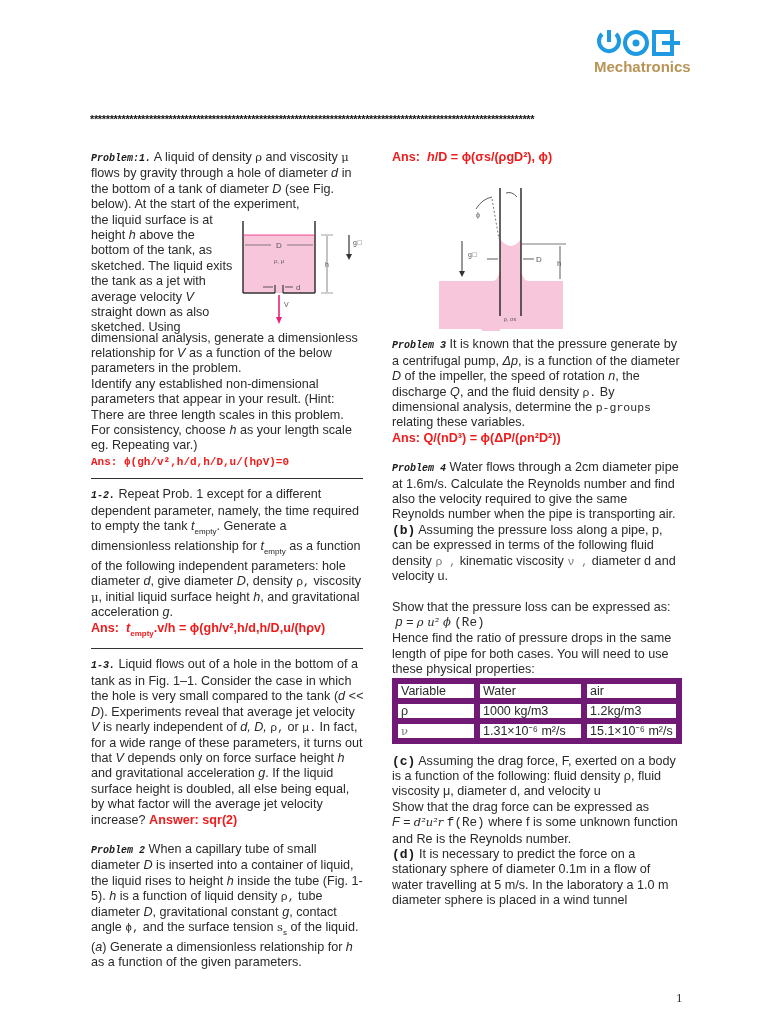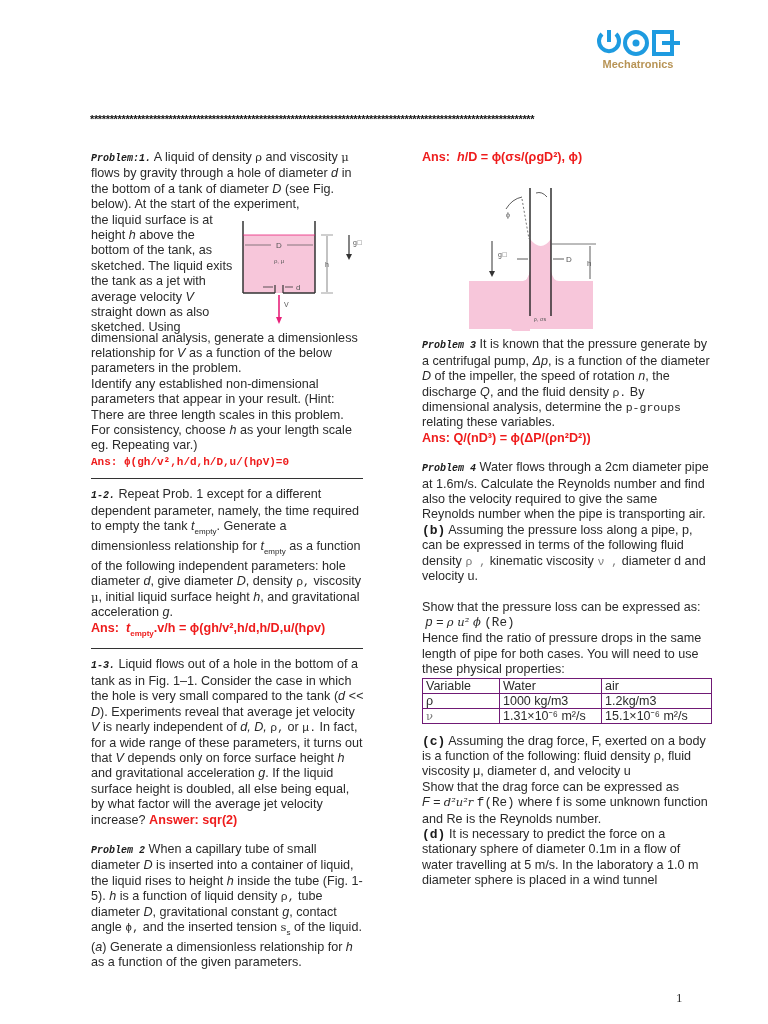--- a/index.html
+++ b/index.html
@@ -7,45 +7,45 @@
          font-family: "Liberation Sans", sans-serif; color: #222; }
   .page { position: absolute; left: 0; top: 0; width: 768px; height: 1024px; }
 
   .header { position: absolute; left: 90px; top: 44px; width: 600px; font-size: 14.5px; line-height: 17px; color: #1a1a1a; }
   .header .line { white-space: nowrap; }
   .header .course-row { font-weight: bold; font-size: 15px; position: relative; height: 18px; }
   .header .course-row .tut { position: absolute; left: 272px; top: 0; }
   .stars { position: absolute; left: 90px; top: 113px; width: 600px; font-size: 11px; font-weight: bold; letter-spacing: -0.35px; overflow: hidden; white-space: nowrap; color: #111; }
 
   .logo { position: absolute; left: 594px; top: 27px; width: 88px; height: 48px; }
-  .logo .label { position: absolute; left: 0; top: 31px; width: 88px; text-align: center; font-size: 11px; font-weight: bold; color: #b89456; }
+  .logo .label { position: absolute; left: 0; top: 31px; width: 88px; text-align: center; font-size: 15px; font-weight: bold; color: #b89456; }
 
   .col { position: absolute; font-size: 12.6px; line-height: 15.4px; color: #2a2a2a; }
   .col-left { left: 91px; top: 150px; width: 274px; }
-  .col-right { left: 422px; top: 150px; width: 290px; }
+  .col-right { left: 392px; top: 150px; width: 290px; }
 
   .probhead { font-family: "Liberation Mono", monospace; font-style: italic; font-weight: bold; font-size: 10px; color: #1a1a1a; }
   .partlabel { font-family: "Liberation Mono", monospace; font-weight: bold; font-size: 13px; color: #1a1a1a; }
   .ans { color: #ee1c1c; font-weight: bold; }
   .ans-mono { color: #ee1c1c; font-weight: bold; font-family: "Liberation Mono", monospace; font-size: 11px; }
   .it { font-style: italic; }
   .sym { font-family: "DejaVu Serif", serif; font-size: 11.5px; }
   .mono { font-family: "Liberation Mono", monospace; }
 
   .para { margin: 0; }
   .rule { border-top: 1px solid #333; margin: 8px 0 8px 0; width: 272px; }
 
   .fig1-wrap { position: relative; height: 118px; }
   .fig1-text { position: absolute; left: 0; top: 0; width: 165px; }
   .fig1-svg { position: absolute; left: 150px; top: 8px; }
 
   .fig2 { position: relative; height: 160px; margin-top: 6px; }
 
   table.props { border-collapse: collapse; width: 290px; font-size: 12.5px; margin-top: 0; }
-  table.props td { border: 1px solid #701a75; padding: 0 3px; height: 14px; line-height: 14px; }
+  table.props td { border: 6px solid #701a75; padding: 0 3px; height: 14px; line-height: 14px; }
 
   .pagenum { position: absolute; left: 676px; top: 990px; font-family: "Liberation Serif", serif; font-size: 13px; color: #333; }
 </style>
 </head>
 <body>
 
 <div class="page">
 
   <div class="stars">*****************************************************************************************************************</div>
 
@@ -191,21 +191,21 @@
         <span>is inserted into a container of liquid, the liquid rises to height</span>
         <span class="it">h</span>
         <span>inside the tube (Fig. 1-5).</span>
         <span class="it">h</span>
         <span>is a function of liquid  density</span>
         <span class="sym mono">ρ,</span>
         <span>tube diameter</span>
         <span class="it">D</span><span>, gravitational constant</span>
         <span class="it">g</span><span>, contact angle</span>
         <span class="sym mono">ϕ,</span>
-        <span>and the inserted tension</span>
+        <span>and the surface tension</span>
         <span class="sym">s</span><sub style="font-size:8px">s</sub>
         <span>of the liquid.</span>
         (<span class="it">a</span>)
         <span>Generate a dimensionless relationship for</span>
         <span class="it">h</span>
         <span>as a function of the given parameters.</span>
       </p>
     </div>
   </div>
 

